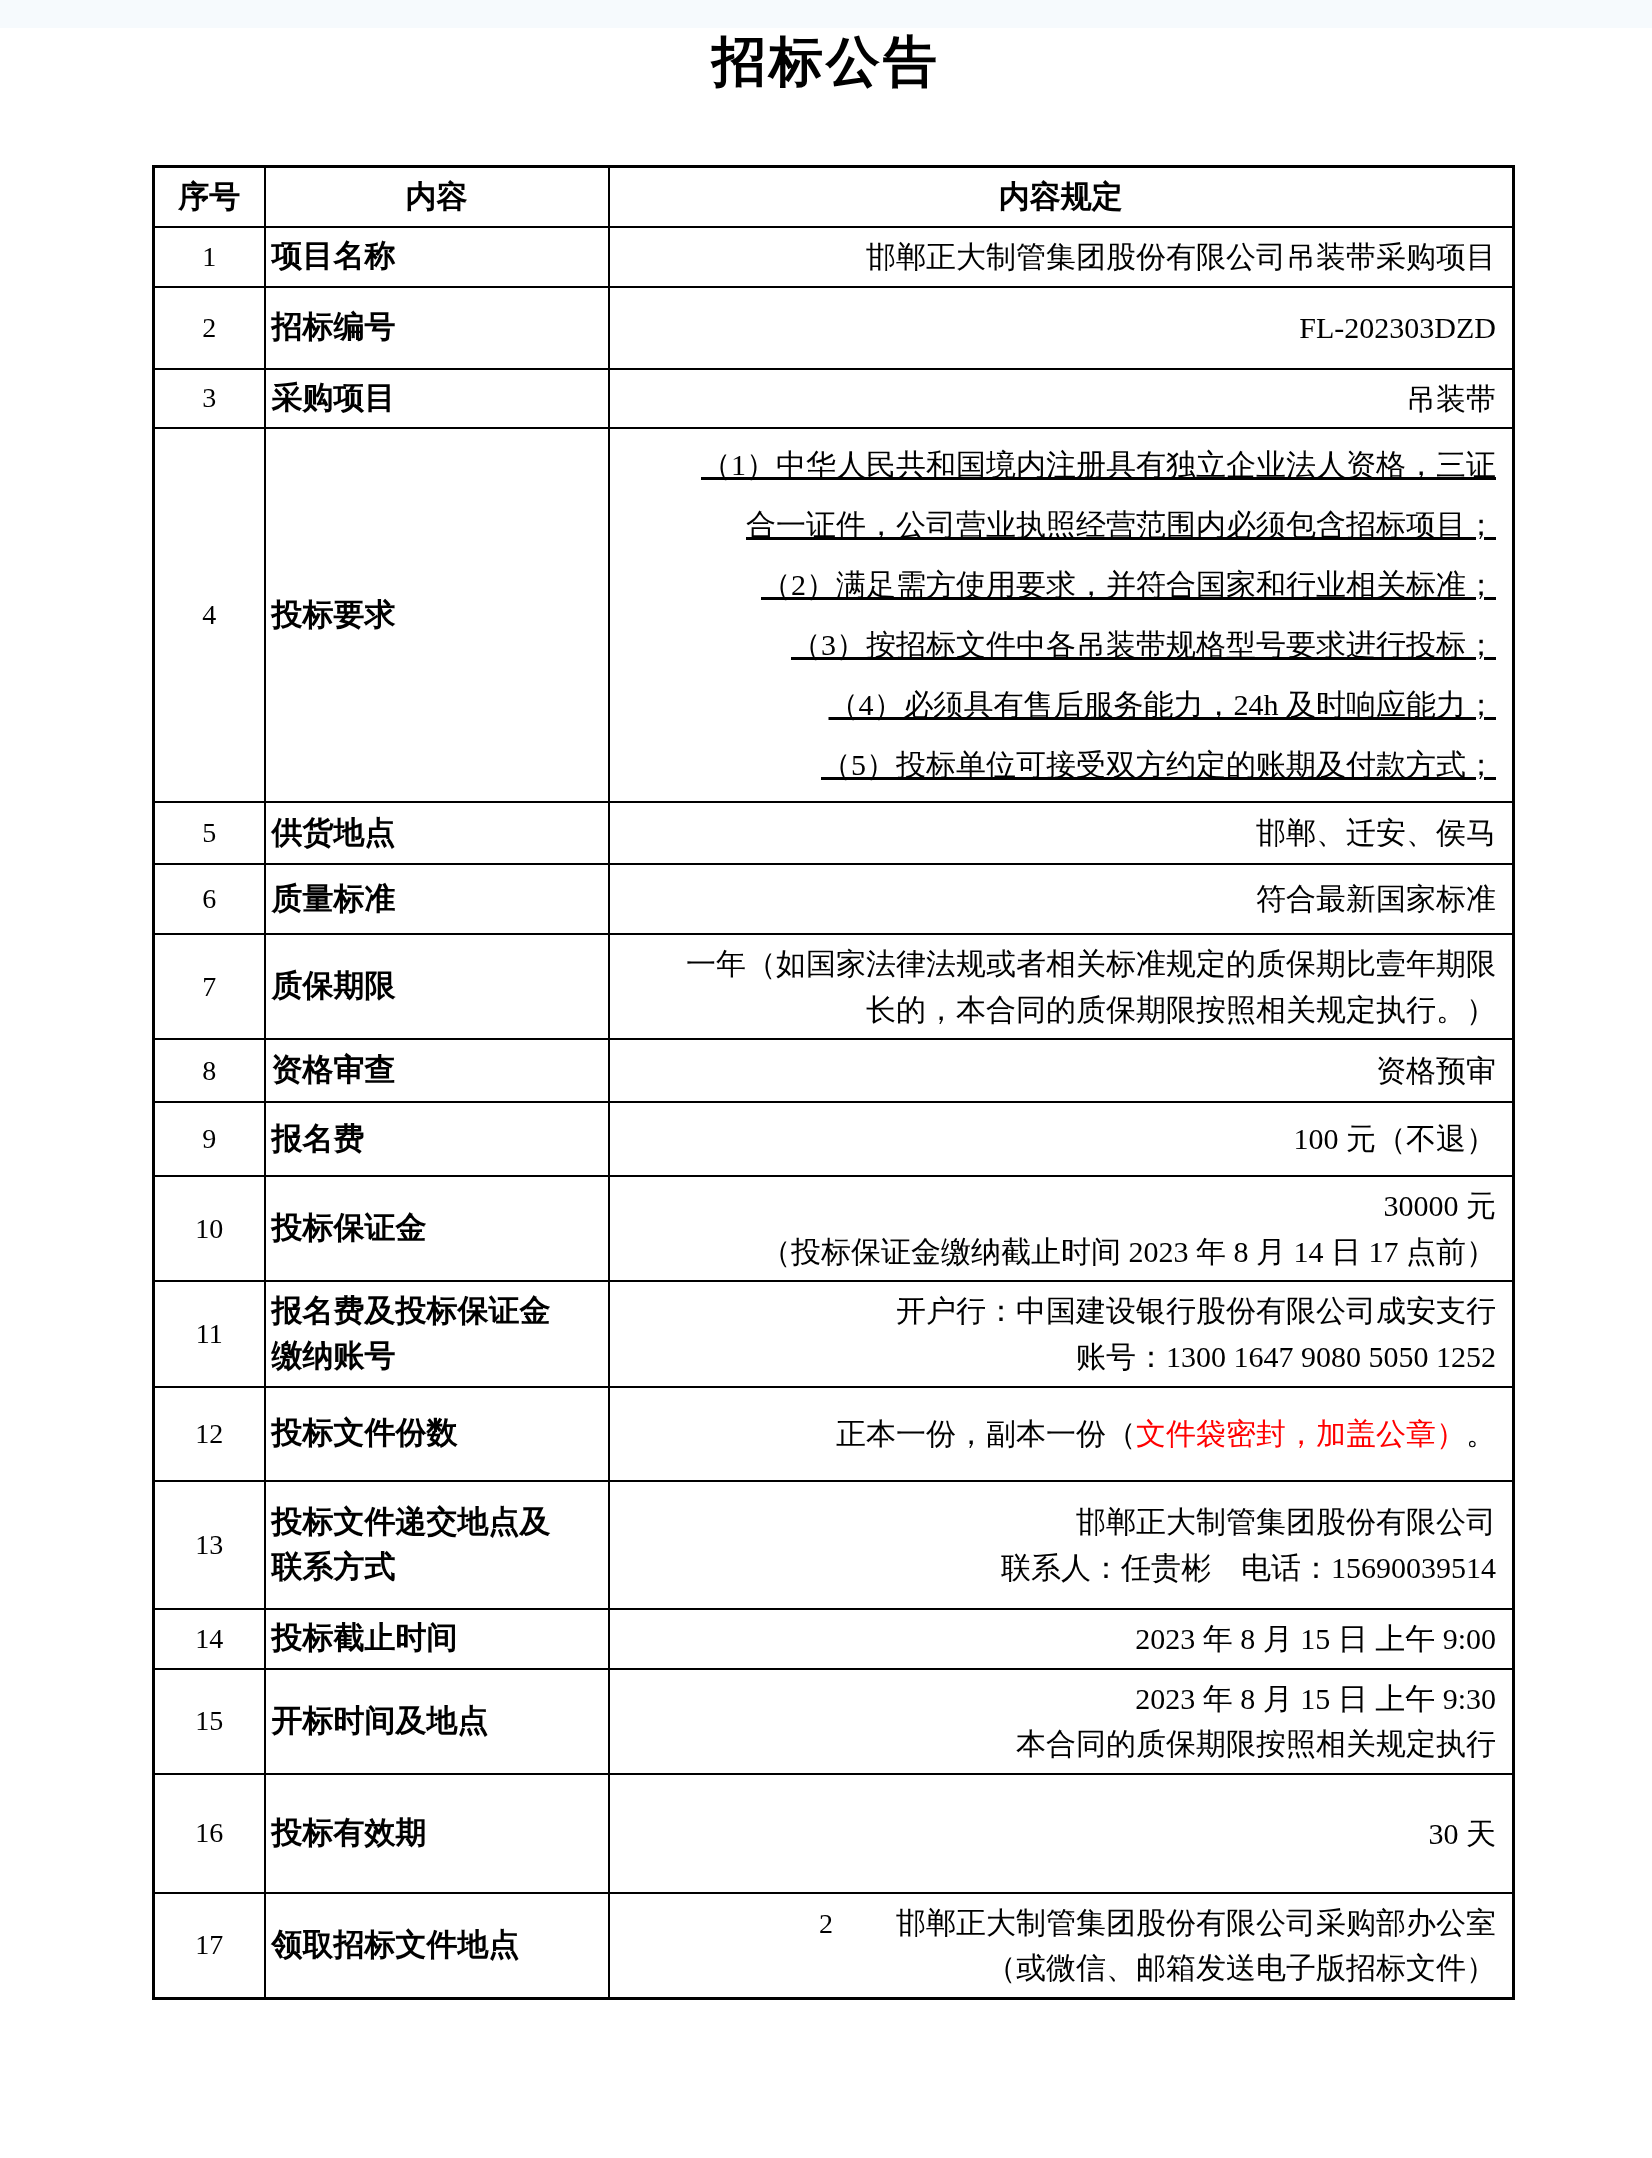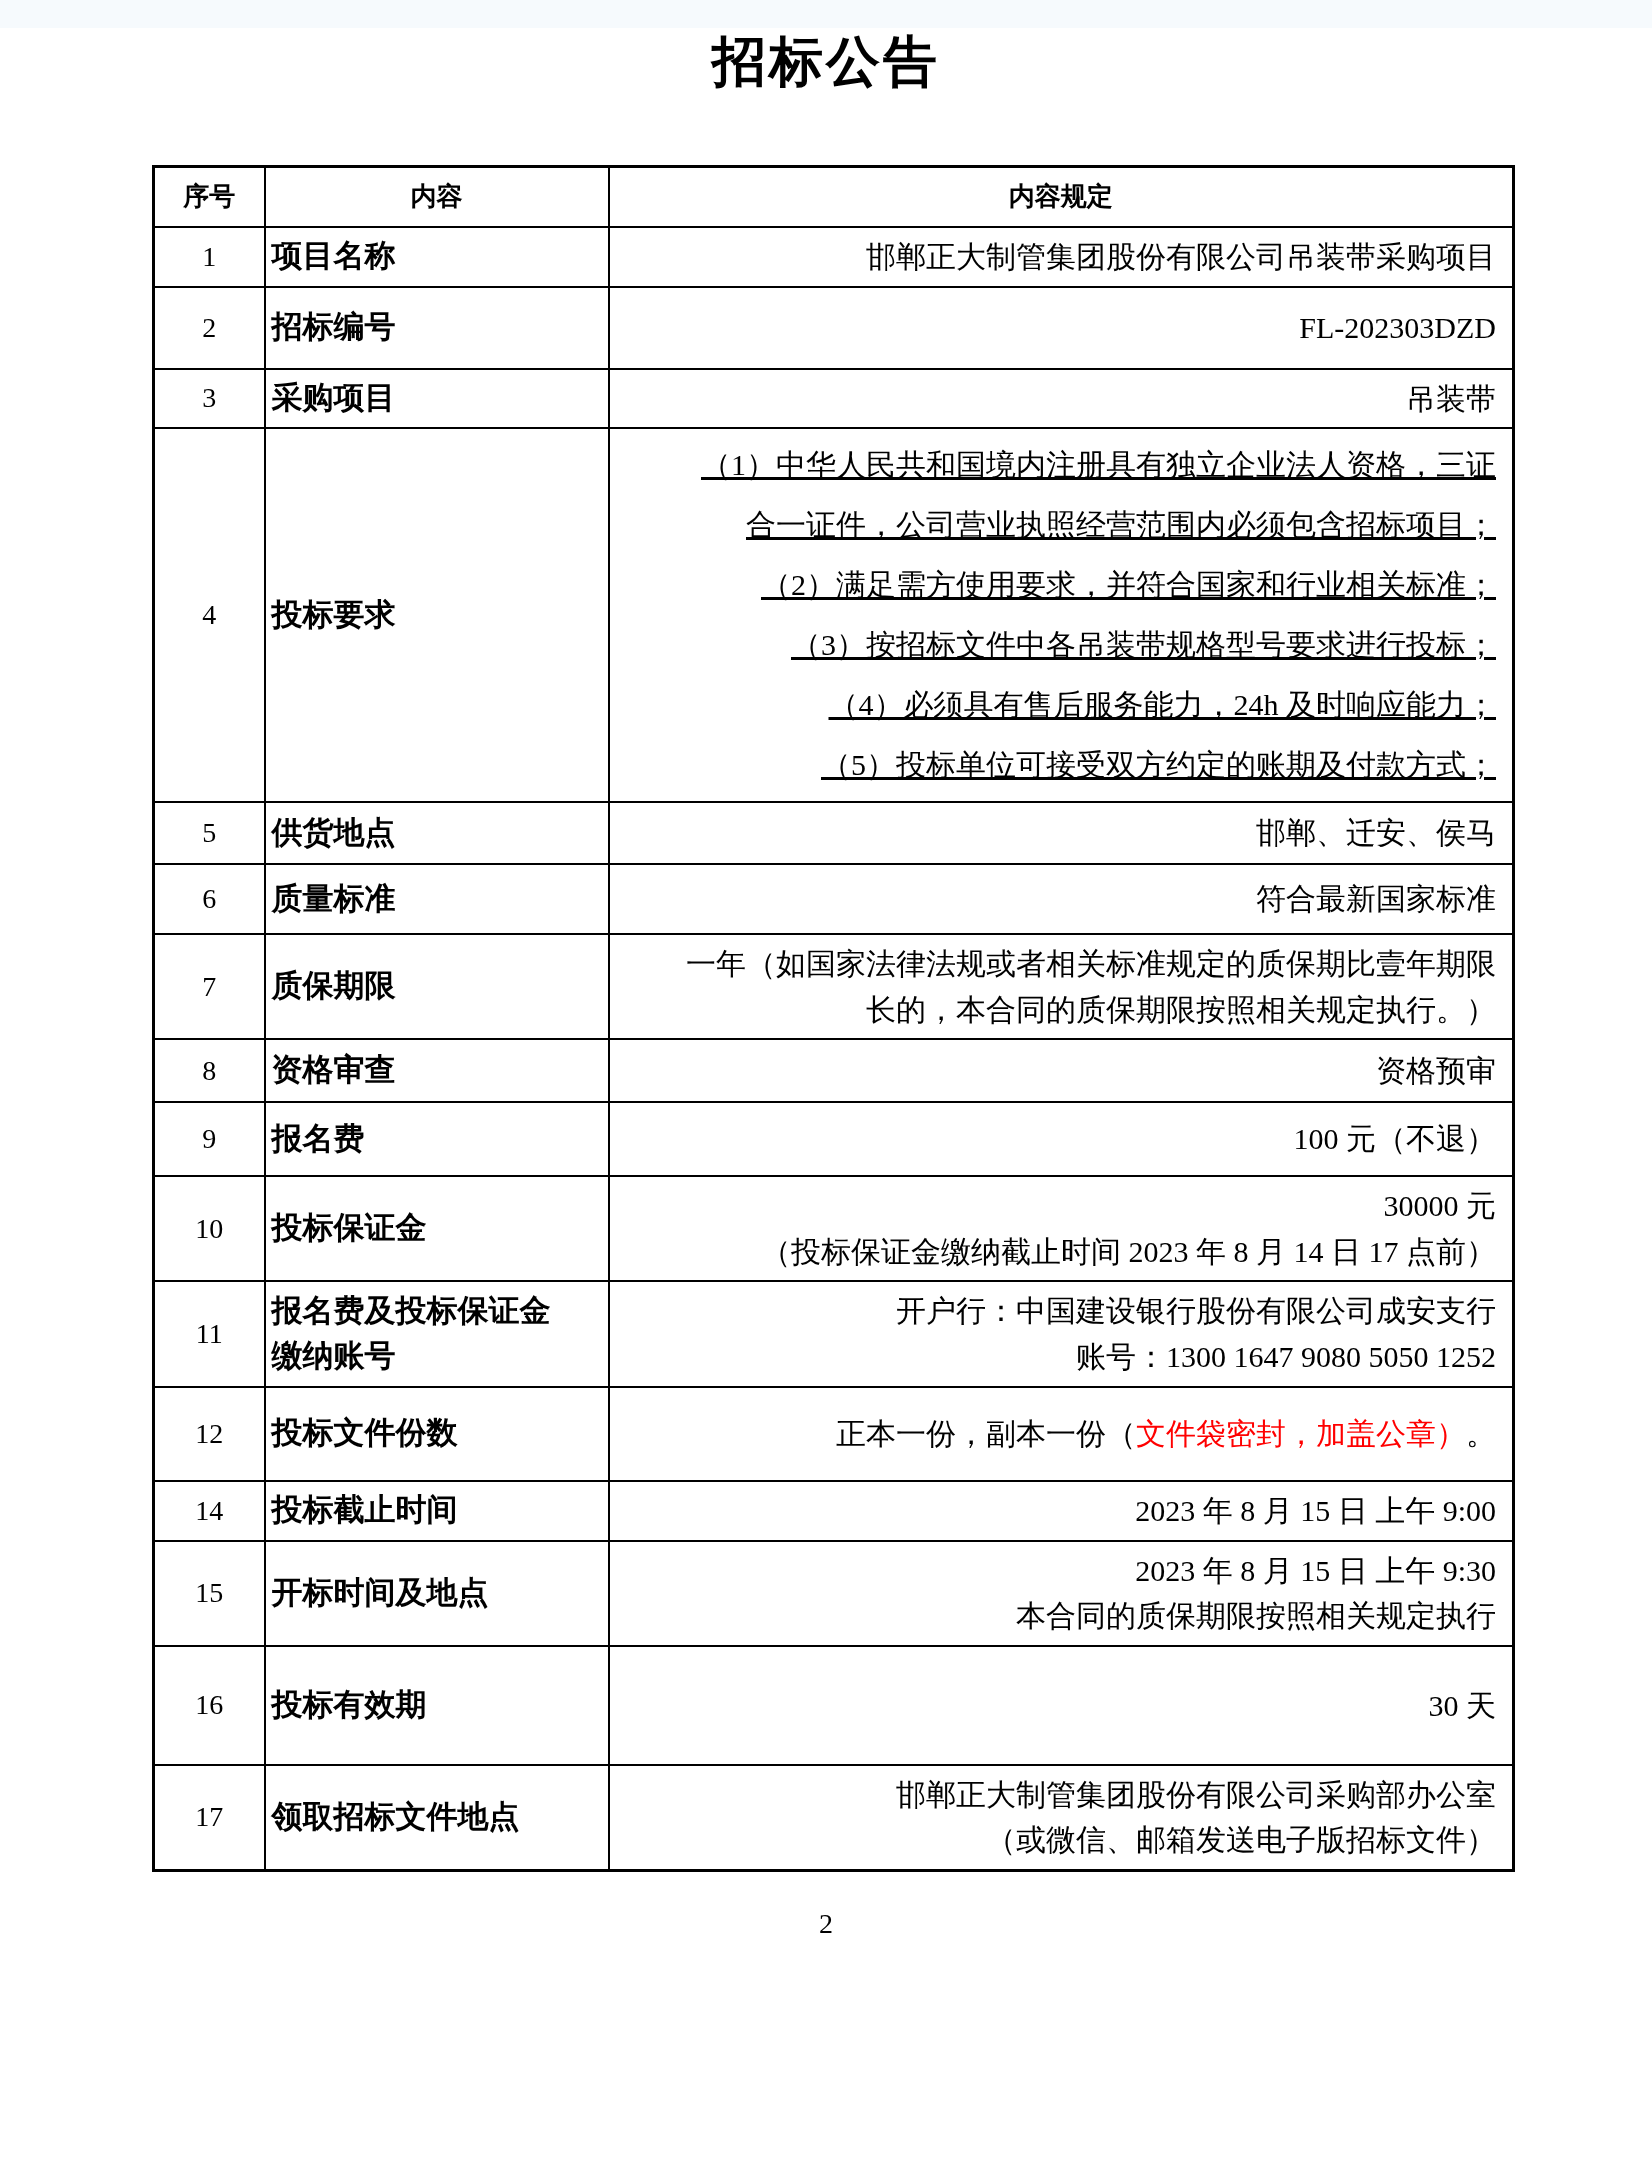--- a/index.html
+++ b/index.html
@@ -38,21 +38,21 @@
     border: 3px solid #000;
   }
   .tender-table th, .tender-table td {
     border: 2px solid #000;
     padding: 0;
     vertical-align: middle;
     overflow: hidden;
   }
   .tender-table thead tr { height: 60px; }
   .tender-table th {
-    font-size: 26px;
+    font-size: 31px;
     font-weight: bold;
     text-align: center;
   }
   td.cell-no {
     font-size: 28px;
     text-align: center;
   }
   td.cell-label {
     font-size: 31px;
     font-weight: bold;
@@ -208,20 +208,31 @@
       </tr>
       <tr style="height: 94px;">
         <td class="cell-no">12</td>
         <td class="cell-label">
           <div class="line">投标文件份数</div>
         </td>
         <td class="cell-content">
           <div class="line"><span>正本一份，副本一份（</span><span style="color: rgb(255, 0, 0);">文件袋密封，加盖公章）</span><span>。</span></div>
         </td>
       </tr>
+      <tr style="height: 128px;">
+        <td class="cell-no">13</td>
+        <td class="cell-label">
+          <div class="line">投标文件递交地点及</div>
+          <div class="line">联系方式</div>
+        </td>
+        <td class="cell-content">
+          <div class="line"><span>邯郸正大制管集团股份有限公司</span></div>
+          <div class="line"><span>联系人：任贵彬　电话：15690039514</span></div>
+        </td>
+      </tr>
       <tr style="height: 60px;">
         <td class="cell-no">14</td>
         <td class="cell-label">
           <div class="line">投标截止时间</div>
         </td>
         <td class="cell-content">
           <div class="line"><span>2023 年 8 月 15 日 上午 9:00</span></div>
         </td>
       </tr>
       <tr style="height: 92px;">

